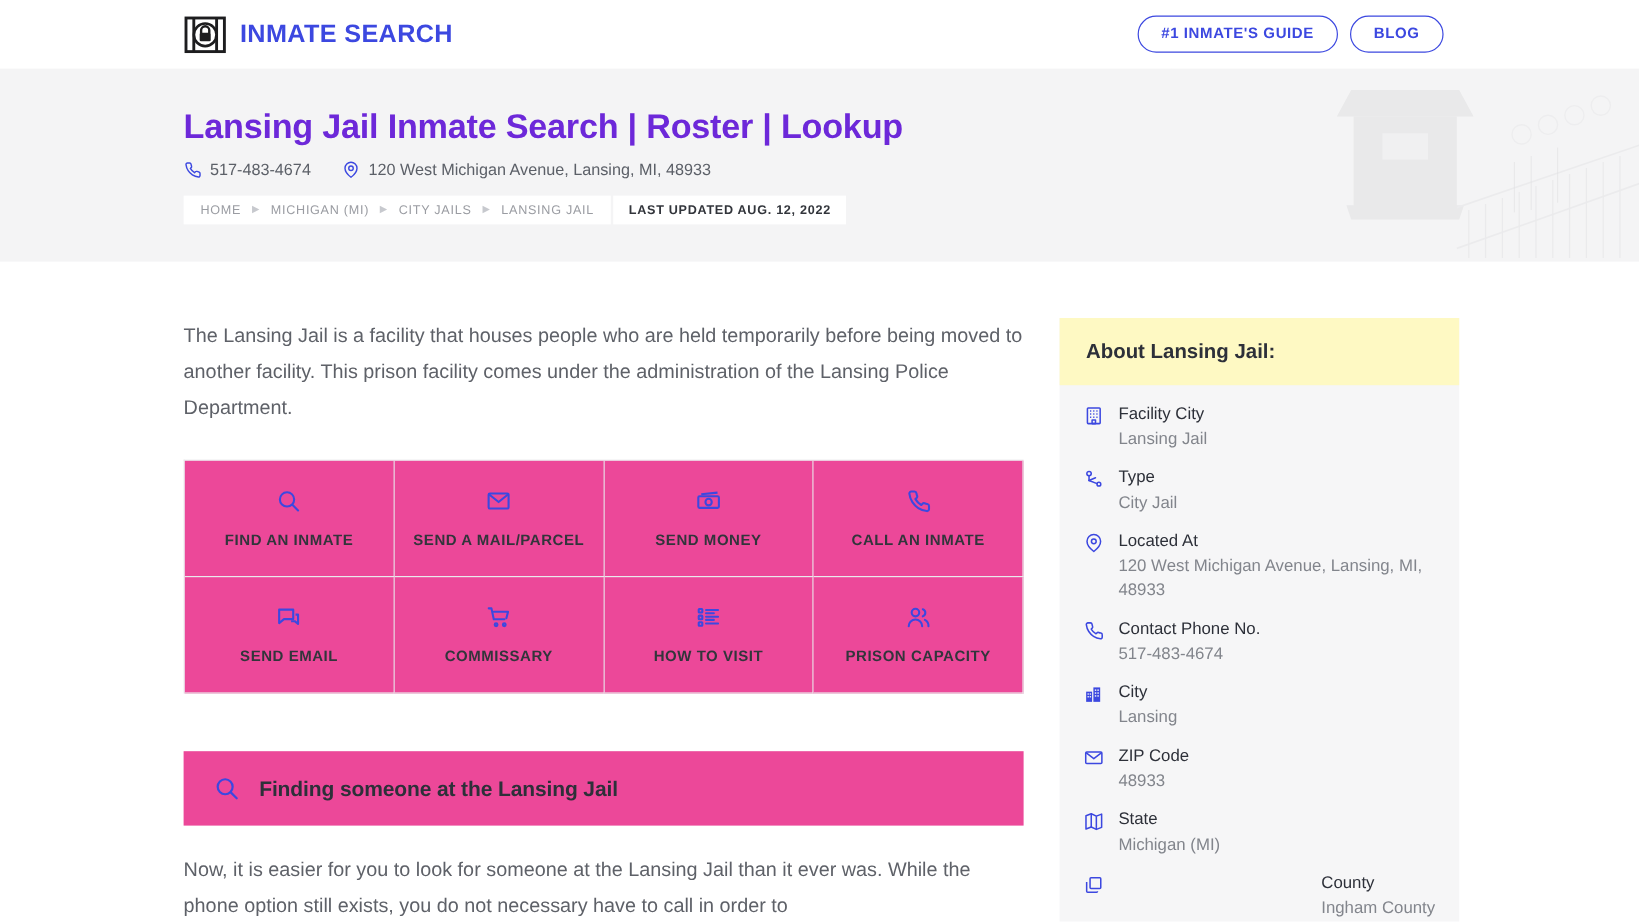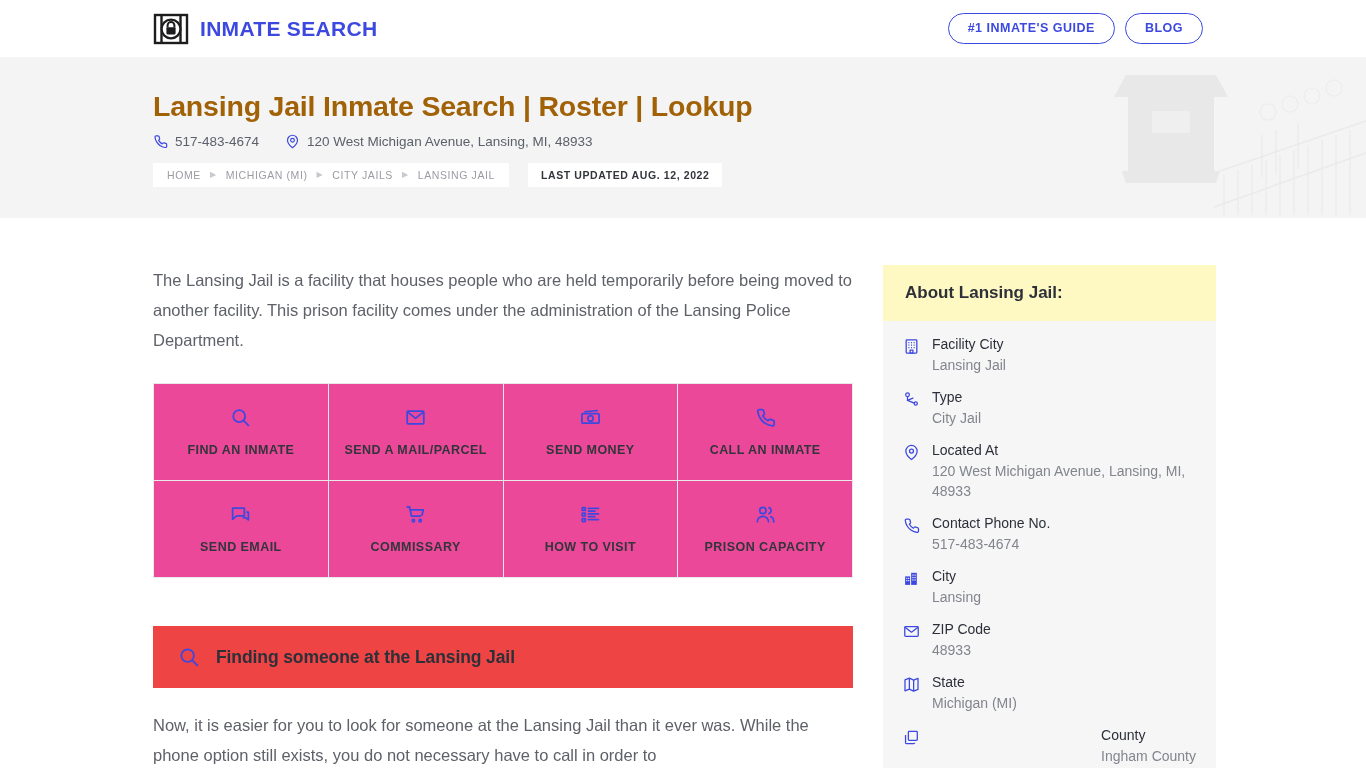--- a/index.html
+++ b/index.html
@@ -76,41 +76,41 @@
     pointer-events: none;
   }
   .hero-inner {
     position: relative;
     z-index: 2;
     padding: 33px 0 0 153px;
   }
   .hero-title {
     font-size: 28.5px;
     font-weight: bold;
-    color: #a16207;
+    color: #6d28d9;
     letter-spacing: -0.2px;
     line-height: 1.15;
     margin-bottom: 11px;
   }
   .hero-meta {
     display: flex;
     align-items: center;
     gap: 7px;
     font-size: 13.5px;
     color: #5c6068;
     margin-bottom: 14px;
   }
   .hero-meta .gap { width: 12px; }
   .hero-meta .ic { color: #3c48e0; display: inline-flex; }
 
   
   .crumbs-row {
     display: flex;
     align-items: stretch;
-    gap: 19px;
+    gap: 2px;
     text-align: center;
   }
   .crumbs {
     background: #ffffff;
     display: flex;
     align-items: center;
     padding: 6px 14px;
     gap: 9px;
     font-size: 10.5px;
     letter-spacing: 0.6px;
@@ -182,21 +182,21 @@
     letter-spacing: 0.45px;
     color: #32353b;
     text-align: center;
   }
 
   
   .sec-head {
     margin-top: 48px;
     width: 700px;
     height: 62px;
-    background: #ef4444;
+    background: #ec4899;
     display: flex;
     align-items: center;
     gap: 16px;
     padding: 0 25px;
   }
   .sec-head .ic { color: #3c48e0; display: inline-flex; }
   .sec-head h2 {
     font-size: 17.5px;
     font-weight: bold;
     color: #2d3039;

